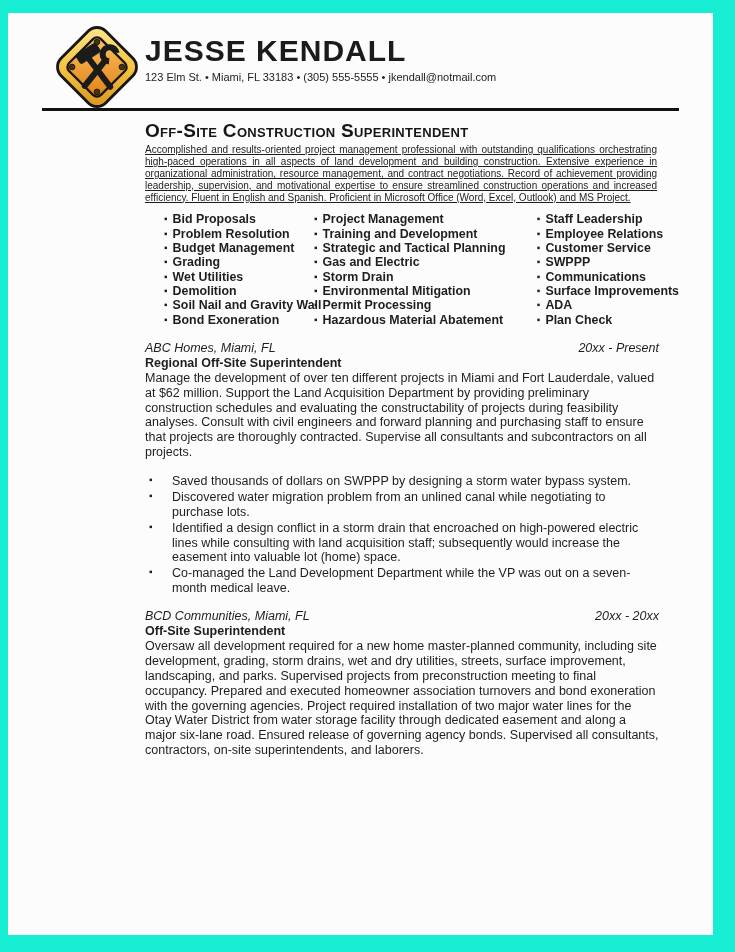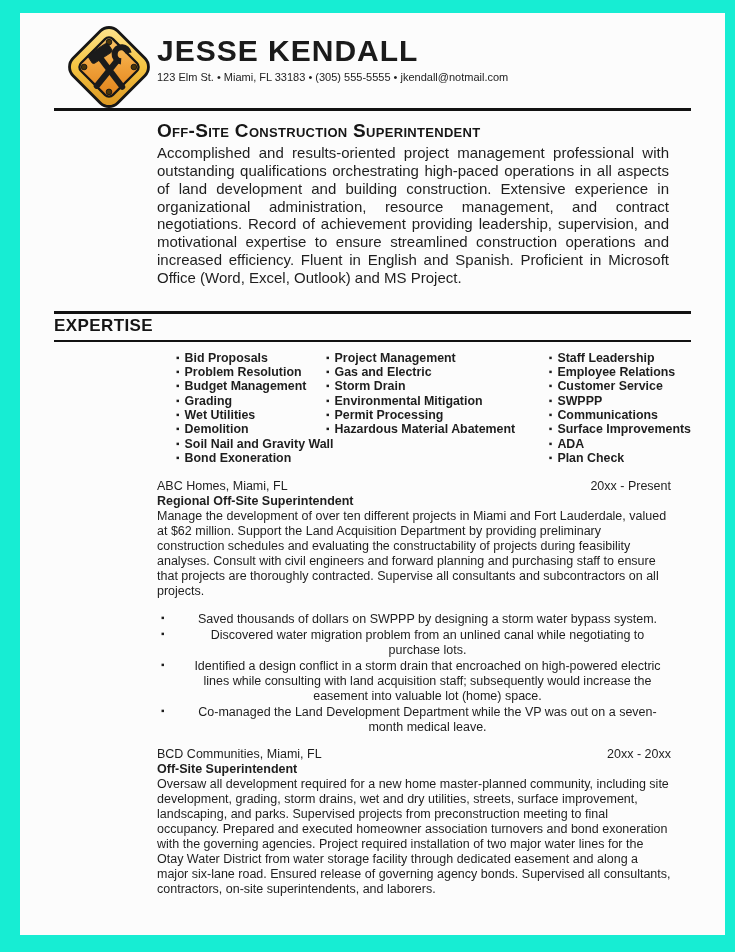--- a/index.html
+++ b/index.html
@@ -5,21 +5,21 @@
   html,body{margin:0;padding:0;}
   body{
     width:735px;height:952px;
     background:var(--accent,#17EDD3);
     position:relative;
     font-family:"Liberation Sans","DejaVu Sans",sans-serif;
     color:#1E1E1E;
     -webkit-font-smoothing:antialiased;
   }
   .page{
-    position:absolute;left:20px;top:13px;
+    position:absolute;left:8px;top:13px;
     width:705px;height:922px;
     background:#FCFCFC;
     box-sizing:border-box;
     padding:0 34px;
     overflow:hidden;
   }
   
   .header{position:relative;height:84px;}
   .sign-icon{position:absolute;left:8px;top:5px;width:94px;height:98px;z-index:2;}
   .header-text{padding-top:22px;margin-left:103px;}
@@ -28,21 +28,21 @@
     letter-spacing:1px;line-height:1.05;
   }
   .contact{font-size:11px;margin-top:4px;color:#222;}
   .rule{height:3px;background:#121212;margin-top:11px;position:relative;z-index:1;}
   
   .content{margin-left:103px;width:512px;}
   .job-target{
     margin:9px 0 2px;font-size:19px;font-weight:bold;
     font-variant:small-caps;letter-spacing:0.3px;color:#161616;
   }
-  .summary{margin:0;font-size:15px;line-height:1.19;text-align:justify;}
+  .summary{margin:0;font-size:10px;line-height:1.19;text-align:justify;text-decoration:underline;}
   
   .section-heading{
     border-top:3px solid #121212;
     border-bottom:2px solid #121212;
     padding:2px 0 4px;
     font-size:17px;font-weight:bold;letter-spacing:0.4px;color:#161616;
   }
   #expertise-heading{margin-top:24px;}
   #experience-heading{margin-top:9px;}
   
@@ -50,24 +50,24 @@
     display:flex;margin:9px 0 14px 122px;
     font-size:12.4px;line-height:14.3px;
   }
   .expertise-grid ul{list-style:none;margin:0;padding:0;white-space:nowrap;font-weight:bold;}
   .expertise-grid ul:nth-child(1){width:150px;}
   .expertise-grid ul:nth-child(2){width:228px;}
   .expertise-grid ul:nth-child(3){flex:1;}
   .expertise-grid li::before{content:"▪";font-size:10px;margin-right:5px;vertical-align:1px;}
   
   .job{margin:11px 0 0 103px;width:514px;font-size:12.5px;}
-  .job-row{display:flex;justify-content:space-between;line-height:1.2;}
+  .job-row{display:flex;justify-content:space-between;line-height:1.2;font-style:italic;}
   .job-title{font-weight:bold;line-height:1.2;}
   .job-desc{margin:0;line-height:1.19;}
-  .job-bullets{margin:14px 0 0;padding:0 0 0 27px;list-style:none;text-align:center;}
+  .job-bullets{margin:14px 0 0;padding:0 0 0 27px;list-style:none;}
   .job-bullets li{position:relative;line-height:1.19;margin-bottom:1px;}
   .job-bullets li::before{
     content:"▪";position:absolute;left:-23px;top:0px;font-size:10px;
   }
   .job + .job{margin-top:13px;}
 </style>
 </head>
 <body style="--accent: #17EDD3;">
 
 <div class="page">
@@ -113,37 +113,36 @@
     </div>
   </header>
 
   <div class="rule"></div>
 
   <div class="content">
     <h2 class="job-target">Off-Site Construction Superintendent</h2>
     <p class="summary">Accomplished and results-oriented project management professional with outstanding qualifications orchestrating high-paced operations in all aspects of land development and building construction. Extensive experience in organizational administration, resource management, and contract negotiations. Record of achievement providing leadership, supervision, and motivational expertise to ensure streamlined construction operations and increased efficiency. Fluent in English and Spanish. Proficient in Microsoft Office (Word, Excel, Outlook) and MS Project.</p>
   </div>
 
-  <div class="section-heading" id="expertise-heading">
-    <span>EXPERTISE</span>
-  </div>
 
   <div class="expertise-grid">
     <ul>
         <li>Bid Proposals</li>
         <li>Problem Resolution</li>
         <li>Budget Management</li>
         <li>Grading</li>
         <li>Wet Utilities</li>
         <li>Demolition</li>
         <li>Soil Nail and Gravity Wall</li>
         <li>Bond Exoneration</li>
       </ul>
     <ul>
         <li>Project Management</li>
+        <li>Training and Development</li>
+        <li>Strategic and Tactical Planning</li>
         <li>Gas and Electric</li>
         <li>Storm Drain</li>
         <li>Environmental Mitigation</li>
         <li>Permit Processing</li>
         <li>Hazardous Material Abatement</li>
       </ul>
     <ul>
         <li>Staff Leadership</li>
         <li>Employee Relations</li>
         <li>Customer Service</li>

